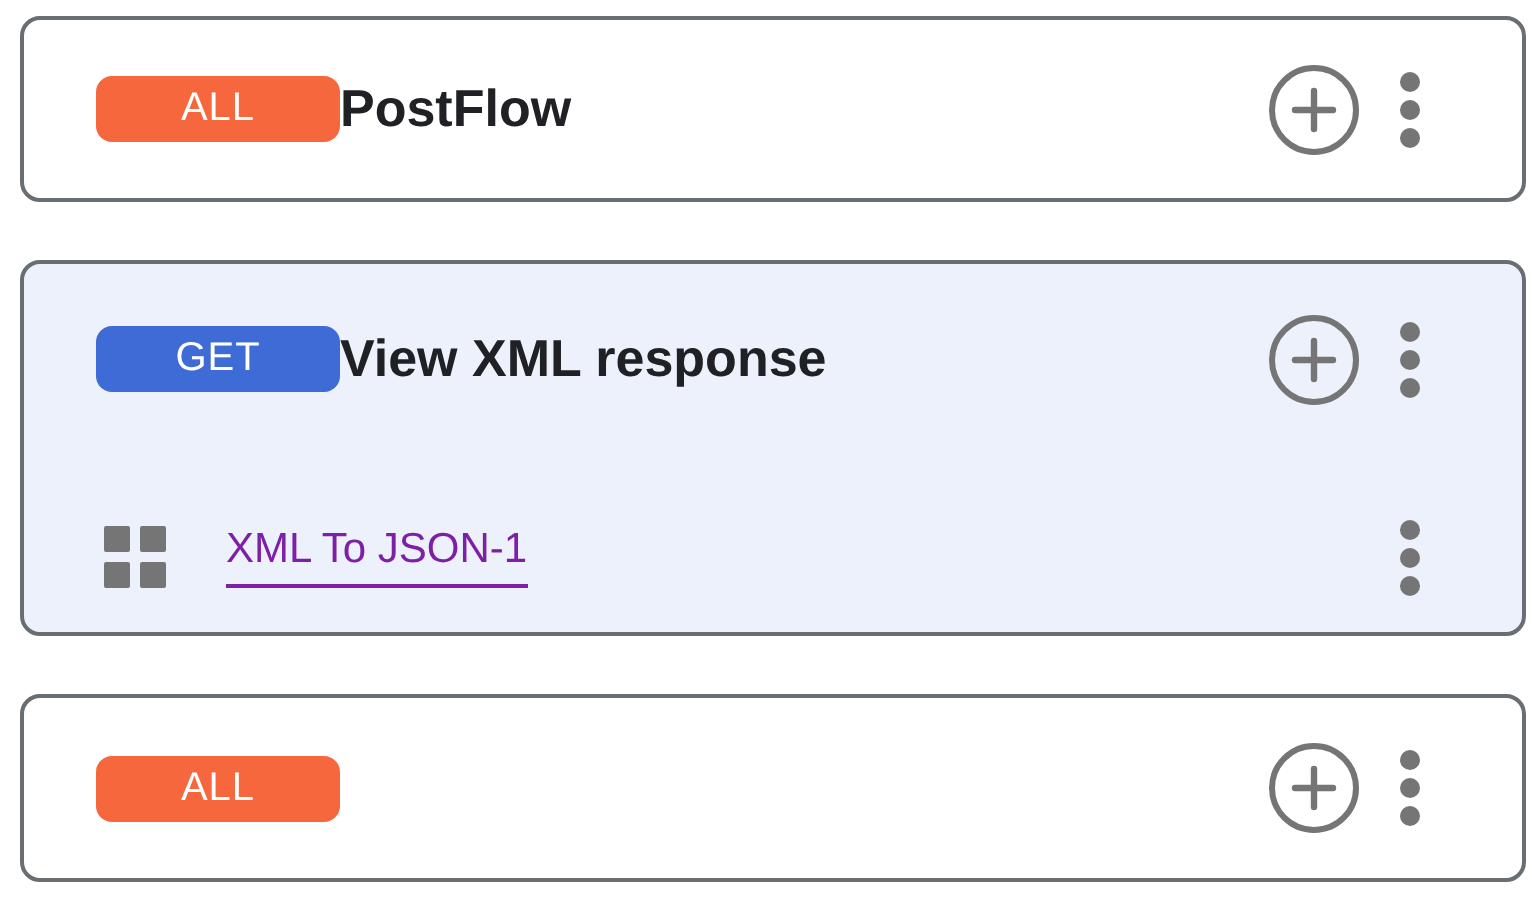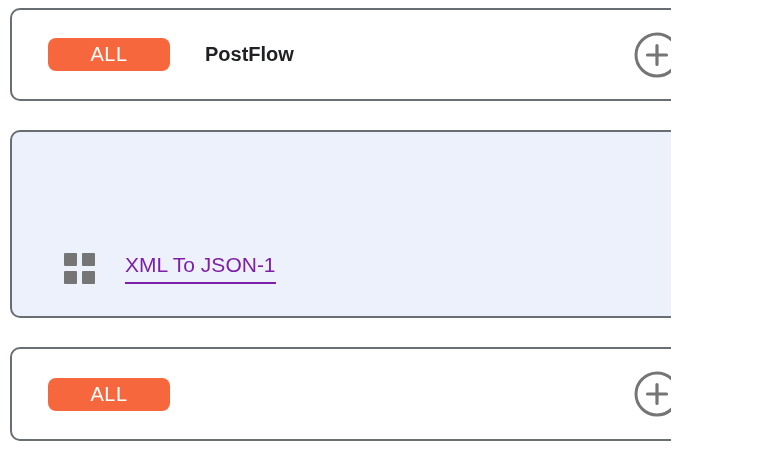--- a/index.html
+++ b/index.html
@@ -3,21 +3,21 @@
 <meta charset="utf-8">
 <style>
   html, body {
     margin: 0;
     padding: 0;
     background: #ffffff;
     font-family: "Liberation Sans", sans-serif;
   }
   #stage {
     position: relative;
-    width: 671px;
+    width: 766px;
     height: 450px;
     background: #ffffff;
     overflow: hidden;
   }
   .flow-card {
     position: absolute;
     left: 10px;
     width: 753px;
     box-sizing: border-box;
     border: 2px solid var(--card-border, #696e73);
@@ -33,40 +33,39 @@
 
   .flow-row {
     position: absolute;
     left: 0; right: 0;
     display: flex;
     align-items: center;
     padding-left: 36px;
   }
   .full-row { top: 0; bottom: 0; }
   .row-1 { top: 23px;  height: 49px; }
-  .row-2 { top: 112px; height: 49px; margin-left: 12px; }
+  .row-2 { top: 122px; height: 49px; }
 
   .method-badge {
     flex: 0 0 auto;
     width: 122px;
     height: 33px;
     border-radius: 8px;
     display: flex;
     align-items: center;
     justify-content: center;
     color: var(--badge-text, #ffffff);
     font-size: 20px;
     letter-spacing: 0.5px;
   }
   .badge-all { background: var(--badge-all, #f6673e); }
   .badge-get { background: var(--badge-get, #3e6bd6); }
 
   .flow-name {
-    margin-left: 35px;
-    font-size: 20px;
+    font-size: 26px;
     font-weight: 700;
     color: var(--title-text, #202124);
     white-space: nowrap;
   }
 
   .actions {
     position: absolute;
     right: 50px;
     top: 50%;
     transform: translateY(-50%);
@@ -127,20 +126,43 @@
               <circle cx="6" cy="20" r="5" fill="currentColor"></circle>
               <circle cx="6" cy="34" r="5" fill="currentColor"></circle>
             </svg>
           </span>
         </button>
       </span>
     </div>
   </div>
 
   <div class="flow-card selected" id="card-getflow">
+    <div class="flow-row row-1">
+      <span class="method-badge badge-get">GET</span>
+      <span class="flow-name">View XML response</span>
+      <span class="actions">
+        <button class="icon-btn">
+          <span class="icon-wrap">
+            <svg width="48" height="48" viewBox="0 0 48 48">
+              <circle cx="24" cy="24" r="21" fill="none" stroke="currentColor" stroke-width="3"></circle>
+              <path d="M24 14.5 V33.5 M14.5 24 H33.5" stroke="currentColor" stroke-width="3.2" stroke-linecap="round" fill="none"></path>
+            </svg>
+          </span>
+        </button>
+        <button class="icon-btn">
+          <span class="icon-wrap">
+            <svg width="12" height="40" viewBox="0 0 12 40">
+              <circle cx="6" cy="6" r="5" fill="currentColor"></circle>
+              <circle cx="6" cy="20" r="5" fill="currentColor"></circle>
+              <circle cx="6" cy="34" r="5" fill="currentColor"></circle>
+            </svg>
+          </span>
+        </button>
+      </span>
+    </div>
     <div class="flow-row row-2">
       <span class="policy-grid-wrap">
         <svg width="31" height="31" viewBox="0 0 31 31">
           <rect x="0" y="0" width="13" height="13" rx="1" fill="currentColor"></rect>
           <rect x="18" y="0" width="13" height="13" rx="1" fill="currentColor"></rect>
           <rect x="0" y="18" width="13" height="13" rx="1" fill="currentColor"></rect>
           <rect x="18" y="18" width="13" height="13" rx="1" fill="currentColor"></rect>
         </svg>
       </span>
       <a class="policy-link">XML To JSON-1</a>

